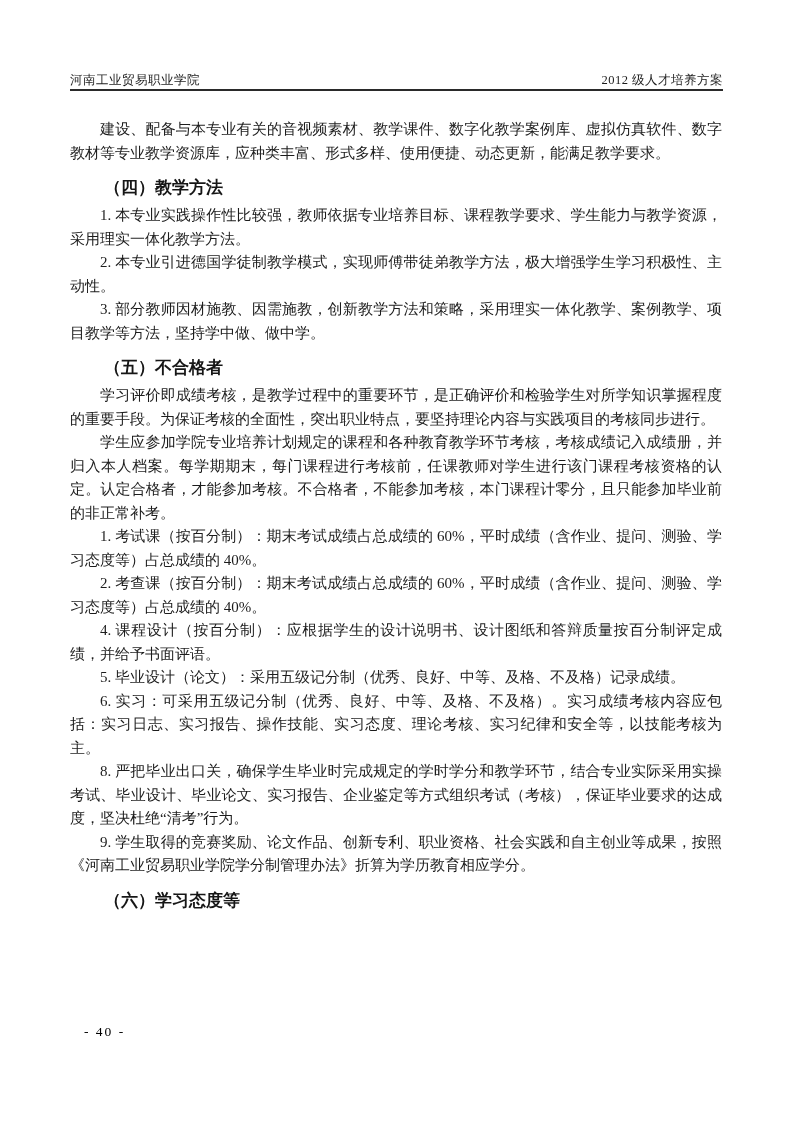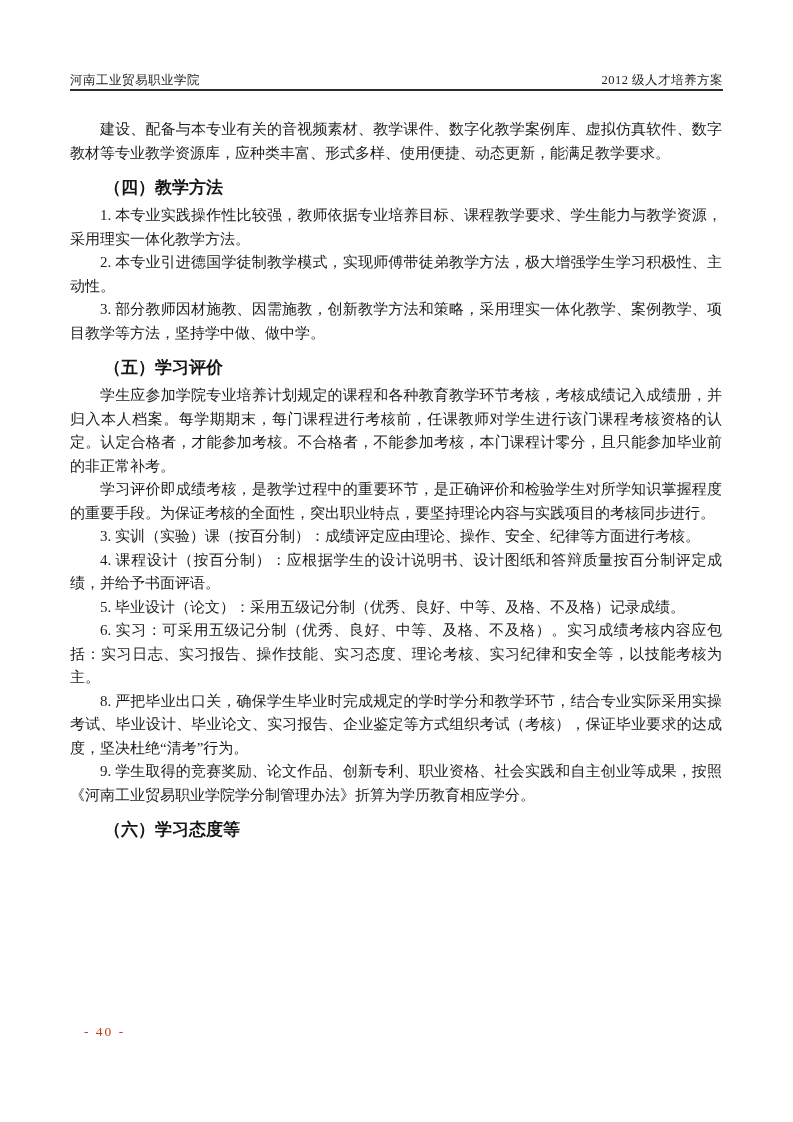--- a/index.html
+++ b/index.html
@@ -48,43 +48,44 @@
     text-align: left;
     font-family: Liberation Serif, serif;
     color: #161616;
   }
   .pageno {
     position: absolute;
     left: 84px;
     top: 1024px;
     font-size: 13.5px;
     letter-spacing: 2px;
-    color: #c2410c;
+    color: #000000;
   }
 </style>
 </head>
 <body>
 
 <div class="page">
 
   <div class="header">
     <span>河南工业贸易职业学院</span>
     <span>2012 级人才培养方案</span>
   </div>
 
   <div class="content">
     <p>建设、配备与本专业有关的音视频素材、教学课件、数字化教学案例库、虚拟仿真软件、数字教材等专业教学资源库，应种类丰富、形式多样、使用便捷、动态更新，能满足教学要求。</p>
     <h2>（四）教学方法</h2>
     <p>1. 本专业实践操作性比较强，教师依据专业培养目标、课程教学要求、学生能力与教学资源，采用理实一体化教学方法。</p>
     <p>2. 本专业引进德国学徒制教学模式，实现师傅带徒弟教学方法，极大增强学生学习积极性、主动性。</p>
     <p>3. 部分教师因材施教、因需施教，创新教学方法和策略，采用理实一体化教学、案例教学、项目教学等方法，坚持学中做、做中学。</p>
-    <h2>（五）学习评价</h2>
+    <h2>（五）不合格者</h2>
+    <p>学习评价即成绩考核，是教学过程中的重要环节，是正确评价和检验学生对所学知识掌握程度的重要手段。为保证考核的全面性，突出职业特点，要坚持理论内容与实践项目的考核同步进行。</p>
     <p>学生应参加学院专业培养计划规定的课程和各种教育教学环节考核，考核成绩记入成绩册，并归入本人档案。每学期期末，每门课程进行考核前，任课教师对学生进行该门课程考核资格的认定。认定合格者，才能参加考核。不合格者，不能参加考核，本门课程计零分，且只能参加毕业前的非正常补考。</p>
-    <p>学习评价即成绩考核，是教学过程中的重要环节，是正确评价和检验学生对所学知识掌握程度的重要手段。为保证考核的全面性，突出职业特点，要坚持理论内容与实践项目的考核同步进行。</p>
-    <p>3. 实训（实验）课（按百分制）：成绩评定应由理论、操作、安全、纪律等方面进行考核。</p>
+    <p>1. 考试课（按百分制）：期末考试成绩占总成绩的 60%，平时成绩（含作业、提问、测验、学习态度等）占总成绩的 40%。</p>
+    <p>2. 考查课（按百分制）：期末考试成绩占总成绩的 60%，平时成绩（含作业、提问、测验、学习态度等）占总成绩的 40%。</p>
     <p>4. 课程设计（按百分制）：应根据学生的设计说明书、设计图纸和答辩质量按百分制评定成绩，并给予书面评语。</p>
     <p>5. 毕业设计（论文）：采用五级记分制（优秀、良好、中等、及格、不及格）记录成绩。</p>
     <p>6. 实习：可采用五级记分制（优秀、良好、中等、及格、不及格）。实习成绩考核内容应包括：实习日志、实习报告、操作技能、实习态度、理论考核、实习纪律和安全等，以技能考核为主。</p>
     <p>8. 严把毕业出口关，确保学生毕业时完成规定的学时学分和教学环节，结合专业实际采用实操考试、毕业设计、毕业论文、实习报告、企业鉴定等方式组织考试（考核），保证毕业要求的达成度，坚决杜绝“清考”行为。</p>
     <p>9. 学生取得的竞赛奖励、论文作品、创新专利、职业资格、社会实践和自主创业等成果，按照《河南工业贸易职业学院学分制管理办法》折算为学历教育相应学分。</p>
     <h2>（六）学习态度等</h2>
   </div>
 
   <div class="pageno">- 40 -</div>
 

